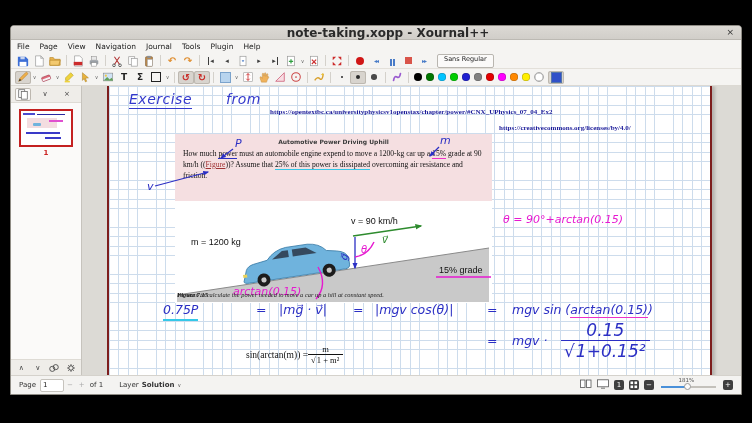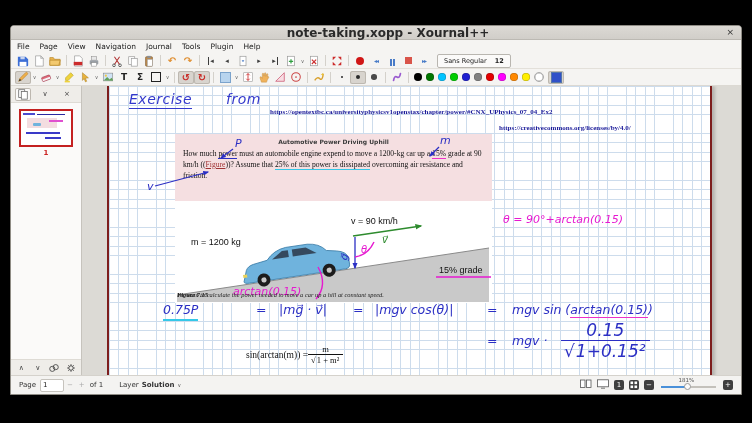--- a/index.html
+++ b/index.html
@@ -29,21 +29,21 @@
   .orange{color:#e09136;font-weight:bold;font-size:10px;}
   .red{color:#c9302c;font-weight:bold;font-size:10px;}
   .blue{color:#4a7cc8;font-size:6px;letter-spacing:-1px;font-weight:bold;}
   .nav{font-size:7px;color:#3c3c3c;}
   .bar-l{border-left:1.2px solid #3c3c3c;padding-left:1px;}
   .bar-r{border-right:1.2px solid #3c3c3c;padding-right:1px;}
   .rec{width:8px;height:8px;border-radius:50%;background:#d01616;}
   .pausebars i{display:inline-block;width:2px;height:7px;background:#4a7cc8;margin:0 0.5px;}
   .stopsq{width:7px;height:7px;background:#d9544a;}
   .fontbtn{margin-left:5px;height:12px;border:1px solid #b9b6b0;border-radius:2px;background:#fbfaf9;
-           display:flex;align-items:center;gap:8px;padding:0 6px;}
+           display:flex;align-items:center;gap:8px;padding:0 6px;flex-direction:column;}
   .fontbtn span{font-size:6.5px;color:#222;}
   .shapesq{width:8px;height:8px;border:1.3px solid #222;}
   .selrect{width:9px;height:9px;background:#b8d4ee;border:1px solid #7ba3cc;}
   .dotw{border-radius:50%;background:#2a2a2a;}
   .d1{width:2.5px;height:2.5px;}.d2{width:4px;height:4px;}.d3{width:5.5px;height:5.5px;background:#4a4a4a;}
   .sw{width:8px;height:8px;border-radius:50%;box-shadow:inset 0 0 0 0.5px rgba(0,0,0,.3);flex:none;}
   .pick{width:9px;height:9px;border:1px solid #5577aa;}
   .dark{color:#222;font-weight:bold;}
   
   .main{flex:1;display:flex;min-height:0;}

